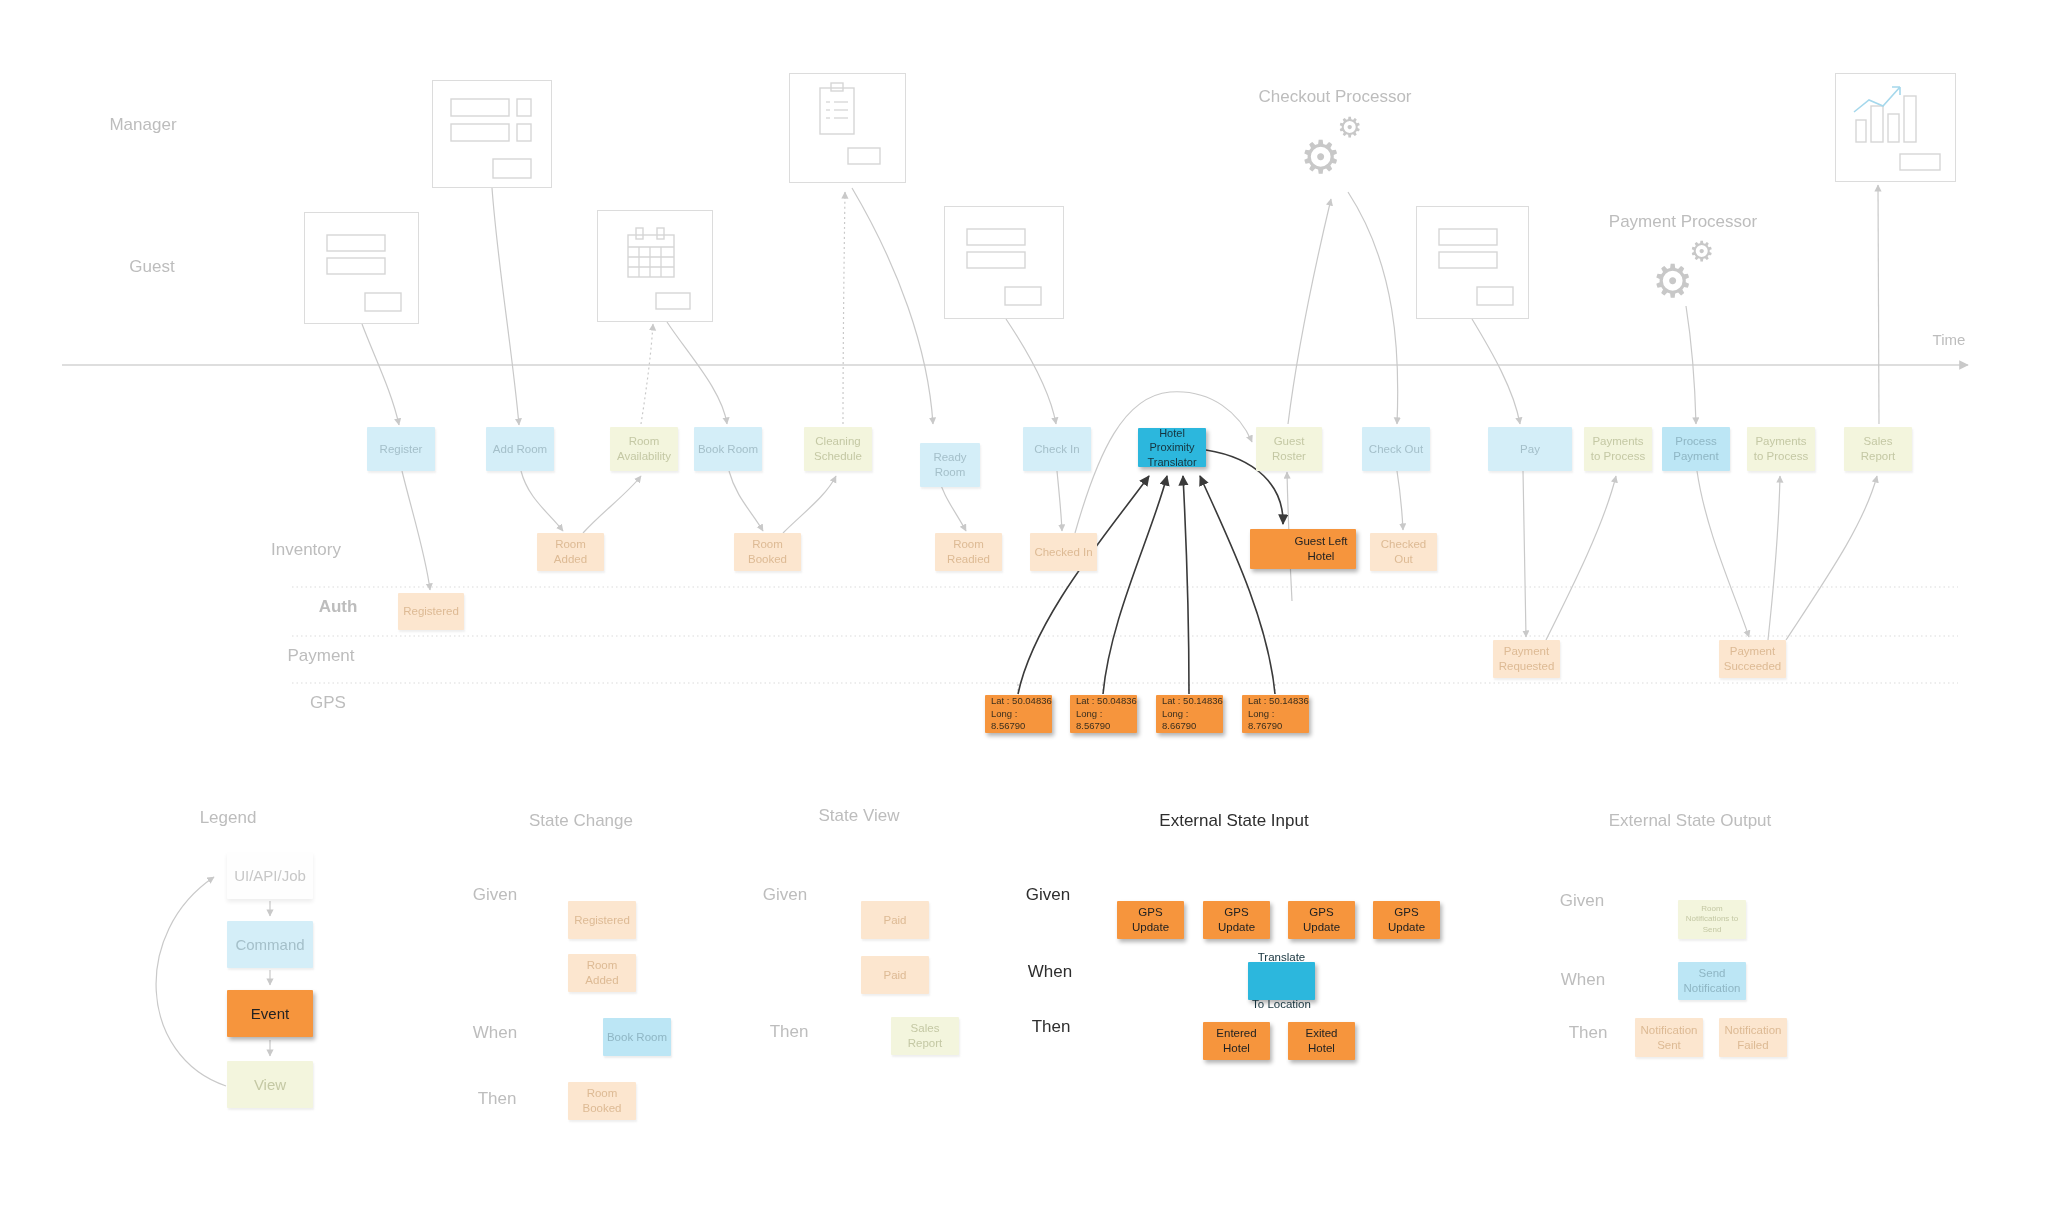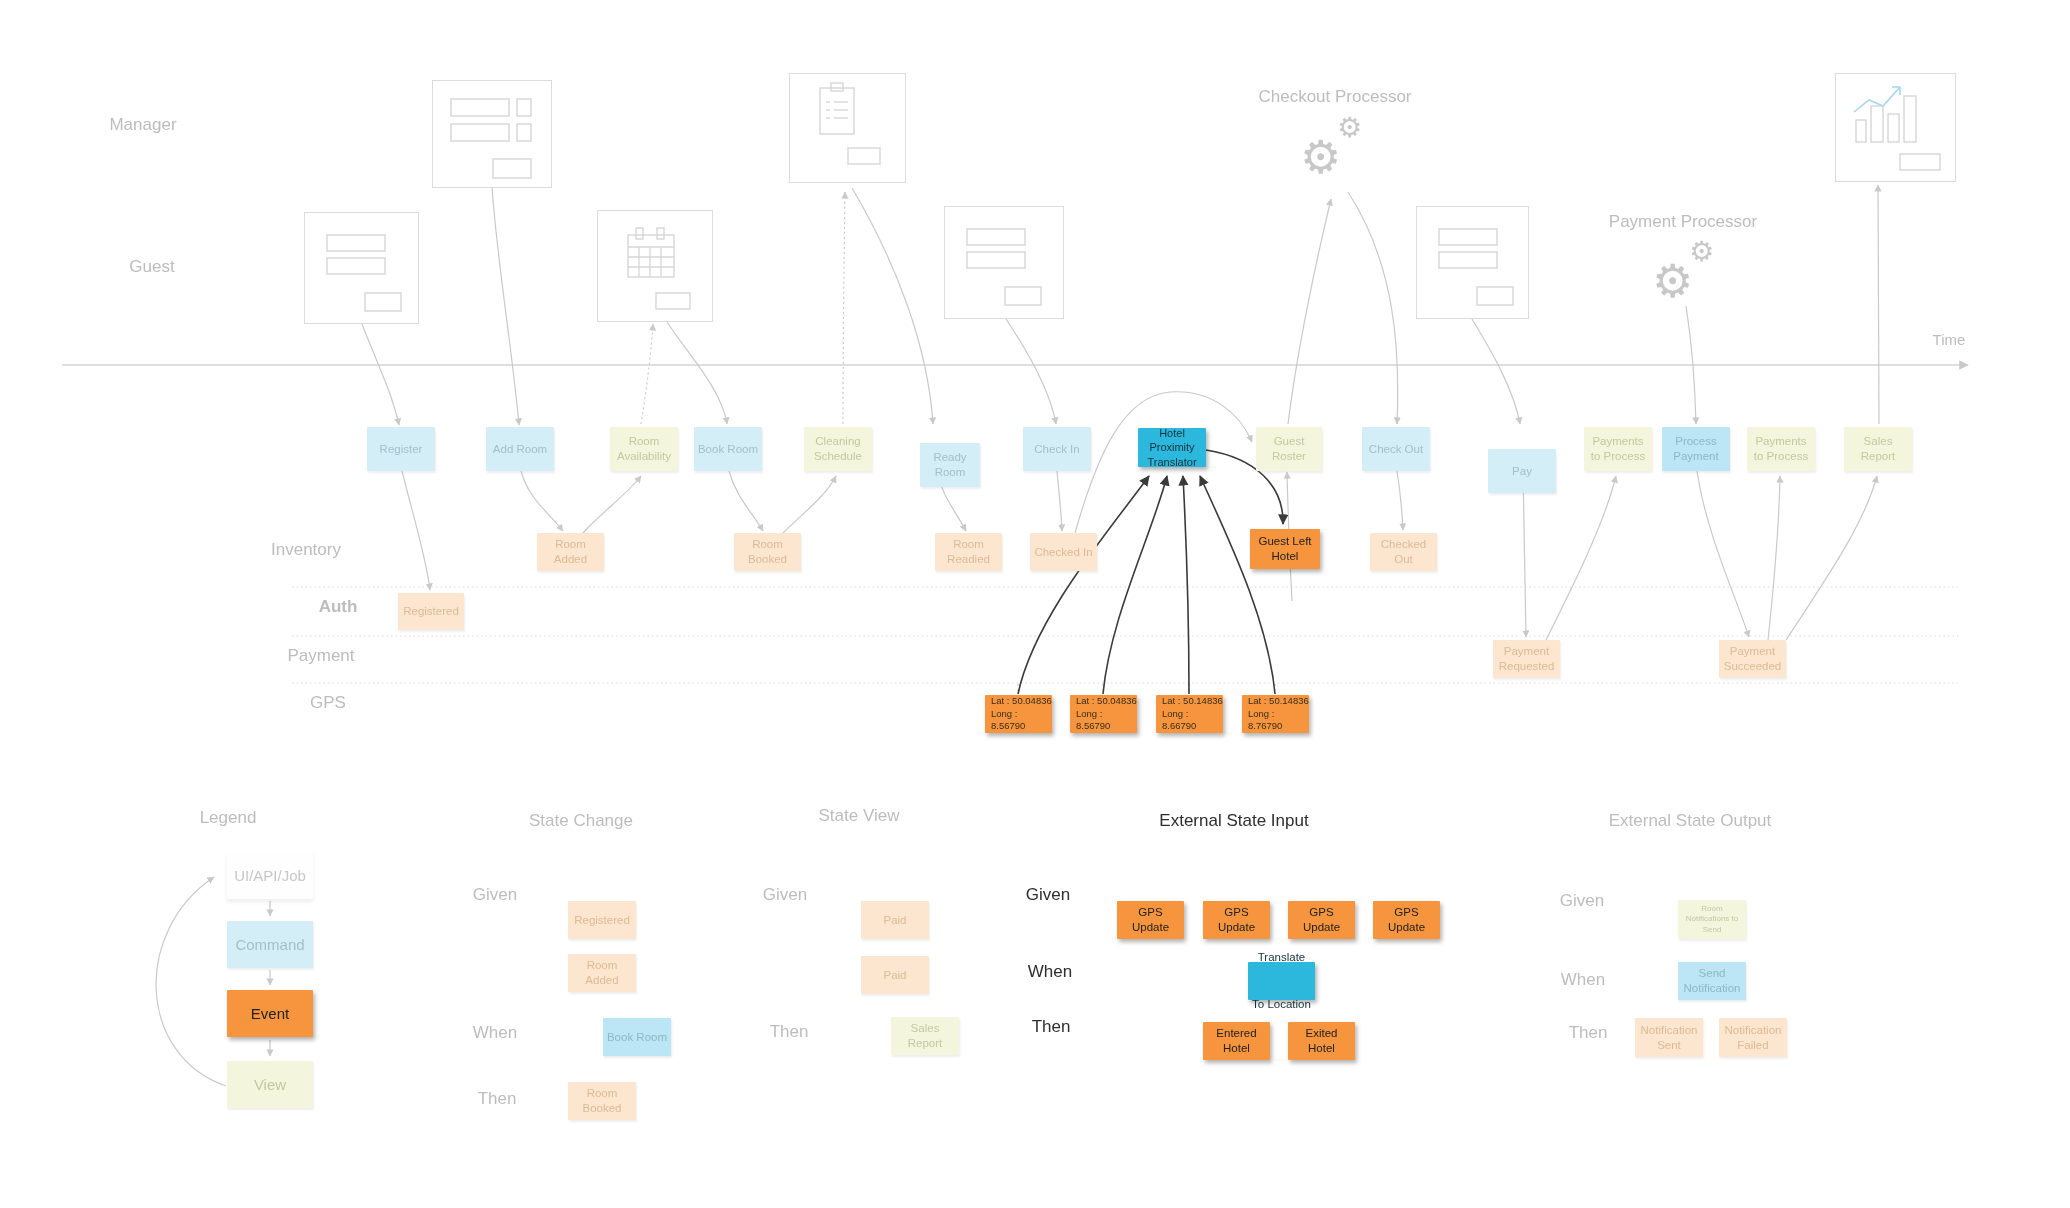--- a/index.html
+++ b/index.html
@@ -168,21 +168,21 @@
       <div class="ln">Hotel Proximity</div>
       <div class="ln">Translator</div>
     </div>
     <div class="note t-view" style="left: 1256px; top: 427px; width: 66px; height: 44px;">
       <div class="ln">Guest</div>
       <div class="ln">Roster</div>
     </div>
     <div class="note t-cmd" style="left: 1362px; top: 427px; width: 68px; height: 44px;">
       <div class="ln">Check Out</div>
     </div>
-    <div class="note t-cmd" style="left: 1488px; top: 449px; width: 68px; height: 44px;">
+    <div class="note t-cmd" style="left: 1488px; top: 427px; width: 84px; height: 44px;">
       <div class="ln">Pay</div>
     </div>
     <div class="note t-view" style="left: 1584px; top: 427px; width: 68px; height: 44px;">
       <div class="ln">Payments</div>
       <div class="ln">to Process</div>
     </div>
     <div class="note t-cmd2" style="left: 1662px; top: 427px; width: 68px; height: 44px;">
       <div class="ln">Process</div>
       <div class="ln">Payment</div>
     </div>
@@ -202,21 +202,21 @@
       <div class="ln">Room</div>
       <div class="ln">Booked</div>
     </div>
     <div class="note t-evt" style="left: 935px; top: 533px; width: 67px; height: 38px;">
       <div class="ln">Room</div>
       <div class="ln">Readied</div>
     </div>
     <div class="note t-evt" style="left: 1030px; top: 533px; width: 67px; height: 38px;">
       <div class="ln">Checked In</div>
     </div>
-    <div class="note t-bevt" style="left: 1250px; top: 529px; width: 70px; height: 40px;">
+    <div class="note t-bevt" style="left: 1250px; top: 529px; width: 70px; height: 40px; padding-left: 36px;">
       <div class="ln">Guest Left</div>
       <div class="ln">Hotel</div>
     </div>
     <div class="note t-evt" style="left: 1370px; top: 533px; width: 67px; height: 38px;">
       <div class="ln">Checked</div>
       <div class="ln">Out</div>
     </div>
     <div class="note t-evt" style="left: 398px; top: 593px; width: 66px; height: 37px;">
       <div class="ln">Registered</div>
     </div>

